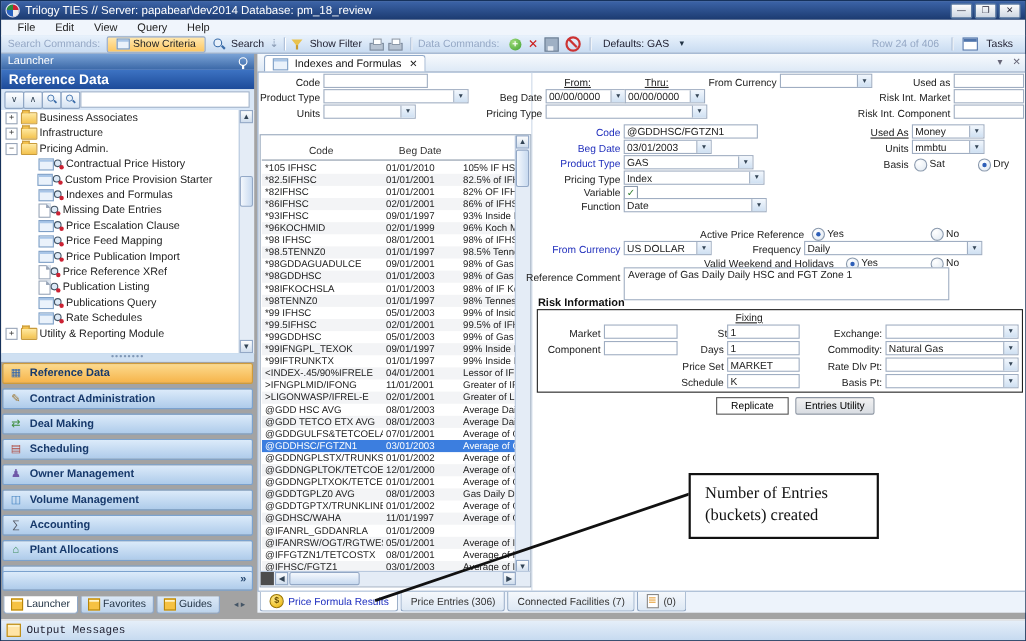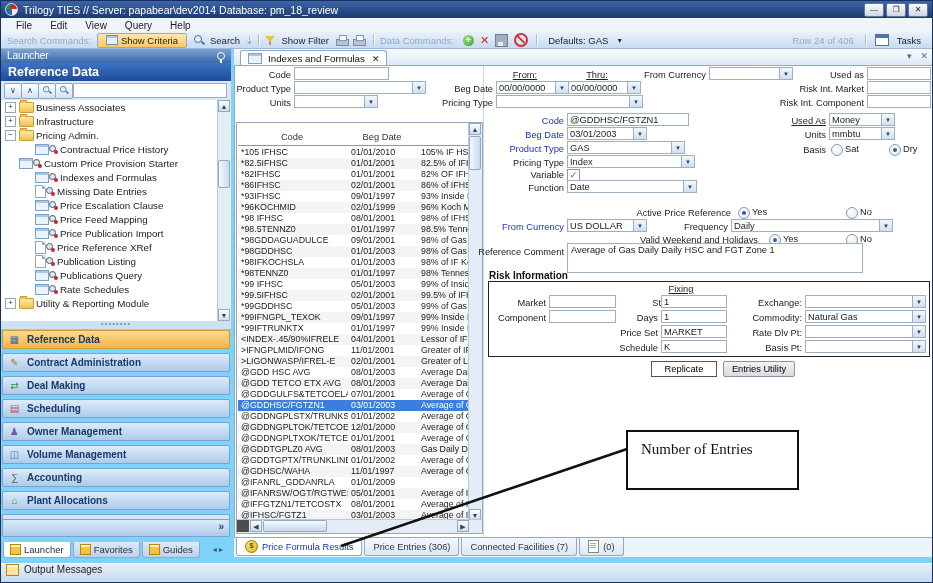--- a/index.html
+++ b/index.html
@@ -1,16 +1,16 @@
 <!DOCTYPE html>
 <html><head>
 <meta charset="utf-8">
 <style>
   html,body{margin:0;padding:0;background:#6b6b6b;}
-  #app{position:relative;width:933px;height:583px;background:#7dd3fc;
+  #app{position:relative;width:933px;height:583px;background:#a3a3a3;
        font-family:"Liberation Sans","DejaVu Sans",sans-serif;overflow:hidden;
        border:1px solid #16325c;box-sizing:border-box;}
   
   #titlebar{position:absolute;left:0;top:0;right:0;height:17px;
     background:linear-gradient(#3c64a8,#1b3a70);color:#fff;display:flex;align-items:center;}
   .app-logo{width:11px;height:11px;border-radius:50%;margin:0 5px 0 4px;
     background:conic-gradient(#c23 0 25%,#eee 25% 50%,#2a62c0 50% 75%,#2c8c3c 75%);border:1px solid #dde;}
   #titlebar .ttl{font-size:10.5px;white-space:nowrap;}
   .winbtns{margin-left:auto;display:flex;gap:2px;padding-right:4px;}
   .winbtn{width:18px;height:12px;background:linear-gradient(#fdfdfd,#cdd6e2);border:1px solid #5a7aa0;
@@ -151,21 +151,21 @@
   .coin{width:11px;height:11px;border-radius:50%;background:radial-gradient(circle at 35% 30%,#ffe98a,#e8b100);
     border:1px solid #9a7500;color:#6b4f00;font-size:8px;font-weight:bold;line-height:10px;text-align:center;}
   .note{position:relative;width:9px;height:11px;background:#fff;border:1px solid #888;}
   .note::after{content:'';position:absolute;left:1px;top:2px;width:6px;height:1px;background:#e8a23c;box-shadow:0 2px 0 #e8a23c,0 4px 0 #e8a23c;}
   
   #callout-svg{position:absolute;left:0;top:0;width:933px;height:583px;pointer-events:none;z-index:55;}
   #callout-box{position:absolute;left:625px;top:429px;width:173px;height:60px;border:2px solid #111;background:#fff;
     font-family:"Liberation Serif","DejaVu Serif",serif;font-size:15px;color:#111;padding:7px 0 0 13px;line-height:20px;box-sizing:border-box;z-index:60;}
   
   #statusbar{position:absolute;left:0;bottom:0;right:0;height:18px;background:linear-gradient(#e6eff9,#c6daf0);
-    border-top:1px solid #fff;display:flex;padding-left:5px;gap:5px;font-size:10px;color:#223;}
+    border-top:1px solid #fff;display:flex;align-items:center;padding-left:5px;gap:5px;font-size:10px;color:#223;font-family:Liberation Mono, monospace;}
   .sbar-icon{width:11px;height:10px;background:#ffe4a6;border:1px solid #b8860b;box-shadow:inset 0 2px 0 #fff3c9;}
 </style>
 </head>
 <body>
 
 <div id="app">
 
   <div id="titlebar">
     <span class="app-logo"></span>
     <span class="ttl">Trilogy TIES //  Server: papabear\dev2014 Database: pm_18_review</span>
@@ -241,21 +241,21 @@
           <span class="toggle">−</span>
           <span class="ticon folder-open"></span>
           <span class="tlabel">Pricing Admin.</span>
         </div>
         <div class="tree-row" style="padding-left: 22px;">
           <span class="toggle-spacer"></span>
           <span class="ticon table"></span>
           <span class="mini-mag"></span>
           <span class="tlabel">Contractual Price History</span>
         </div>
-        <div class="tree-row" style="padding-left: 6px;">
+        <div class="tree-row" style="padding-left: 6px; margin-left: 15px;">
           <span class="toggle-spacer"></span>
           <span class="ticon table"></span>
           <span class="mini-mag"></span>
           <span class="tlabel">Custom Price Provision Starter</span>
         </div>
         <div class="tree-row" style="padding-left: 22px;">
           <span class="toggle-spacer"></span>
           <span class="ticon table"></span>
           <span class="mini-mag"></span>
           <span class="tlabel">Indexes and  Formulas</span>
@@ -692,19 +692,20 @@
           <span>(0)</span>
         </div>
       </div>
   </div>
 
   <svg id="callout-svg">
     <line x1="340" y1="545" x2="626" y2="448" stroke="#111" stroke-width="2.5"></line>
   </svg>
   <div id="callout-box">
     <div>Number of Entries</div>
+    <div>(buckets) created</div>
   </div>
 
   <div id="statusbar">
     <span class="sbar-icon"></span>
     <span>Output Messages</span>
   </div>
 </div>
 
 </body></html>

